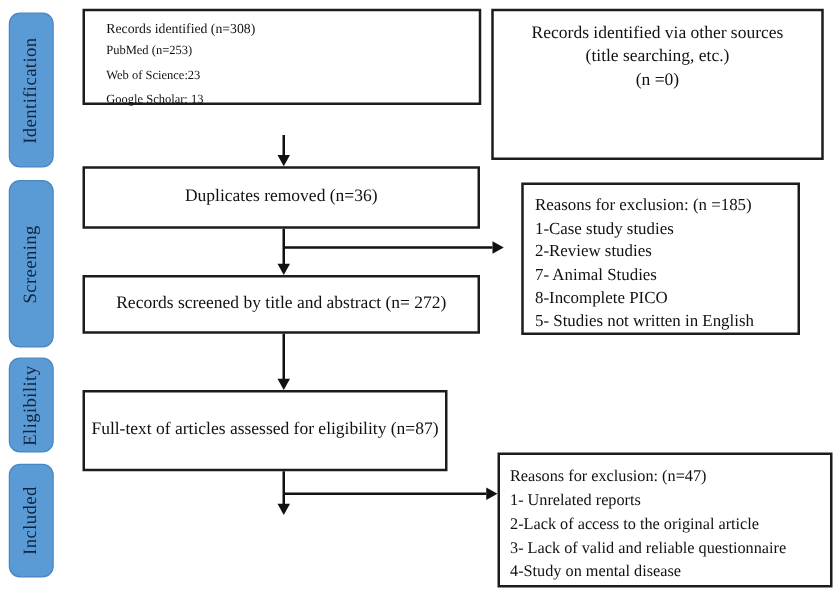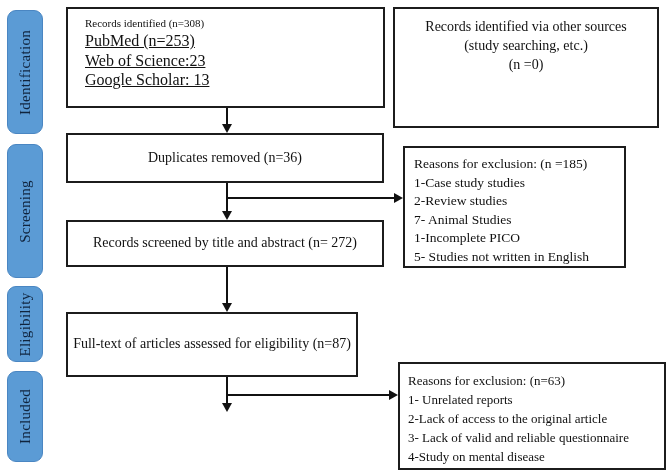--- a/index.html
+++ b/index.html
@@ -39,26 +39,26 @@
     background:#ffffff;
     border:2px solid #1c1c1c;
     box-sizing:border-box;
     font-size:14px;
     line-height:1.35;
   }
   .box.center {
     display:flex; align-items:center; justify-content:center;
     text-align:center;
   }
-  #box-records-left  { left:66px;  top:7px;   width:319px; height:101px; padding:7px 4px 0 17px; }
+  #box-records-left  { left:66px;  top:7px;   width:319px; height:77px; padding:7px 4px 0 17px; }
   #box-records-left .small-line { font-size:11px; line-height:15px; }
-  #box-records-left .big-line   { font-size:16px; line-height:19.5px;text-decoration:underline; }
+  #box-records-left .big-line   { font-size:10px; line-height:19.5px; }
   #box-records-right { left:393px; top:7px;   width:266px; height:121px; padding-top:9px; text-align:center; }
   #box-duplicates    { left:66px;  top:133px; width:318px; height:50px; }
-  #box-exclusion1    { left:403px; top:146px; width:223px; height:122px; padding:7px 4px 0 9px; font-size:13.5px; line-height:18.5px; }
+  #box-exclusion1    { left:417px; top:146px; width:223px; height:122px; padding:7px 4px 0 9px; font-size:13.5px; line-height:18.5px; }
   #box-screened      { left:66px;  top:220px; width:318px; height:47px; }
   #box-fulltext      { left:66px;  top:312px; width:292px; height:65px; }
   #box-exclusion2    { left:398px; top:362px; width:268px; height:108px; padding:7px 2px 0 8px; font-size:13px; line-height:19px; }
   #box-included      { left:66px;  top:412px; width:318px; height:55px; }
 
   
   .vline { position:absolute; width:2px; background:#111; }
   .hline { position:absolute; height:2px; background:#111; }
   .arr-down {
     position:absolute; width:0; height:0;
@@ -93,47 +93,47 @@
 
   <div class="box" id="box-records-left">
     <div class="small-line">Records identified (n=308)</div>
     <div class="big-line">PubMed (n=253)</div>
     <div class="big-line">Web of Science:23</div>
     <div class="big-line">Google Scholar: 13</div>
   </div>
 
   <div class="box" id="box-records-right">
     <div>Records identified via other sources</div>
-    <div>(study searching, etc.)</div>
+    <div>(title searching, etc.)</div>
     <div>(n =0)</div>
   </div>
 
   <div class="box center" id="box-duplicates">
     <span>Duplicates removed (n=36)</span>
   </div>
 
   <div class="box" id="box-exclusion1">
     <div>Reasons for exclusion: (n =185)</div>
     <div>1-Case study studies</div>
     <div>2-Review studies</div>
     <div>7- Animal Studies</div>
-    <div>1-Incomplete PICO</div>
+    <div>8-Incomplete PICO</div>
     <div>5- Studies not written in English</div>
   </div>
 
   <div class="box center" id="box-screened">
     <span>Records screened by title and abstract (n= 272)</span>
   </div>
 
   <div class="box center" id="box-fulltext">
     <span>Full-text of articles assessed for eligibility (n=87)</span>
   </div>
 
   <div class="box" id="box-exclusion2">
-    <div>Reasons for exclusion: (n=63)</div>
+    <div>Reasons for exclusion: (n=47)</div>
     <div>1- Unrelated reports</div>
     <div>2-Lack of access to the original article</div>
     <div>3- Lack of valid and reliable questionnaire</div>
     <div>4-Study on mental disease</div>
   </div>
 
 
   <div class="vline" style="left:226px; top:108px; height:17px;"></div>
   <div class="arr-down" style="left:222px; top:124px;"></div>
 

